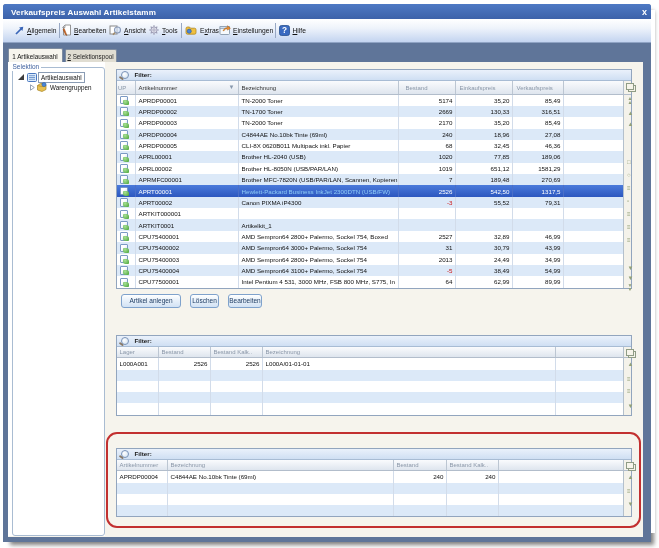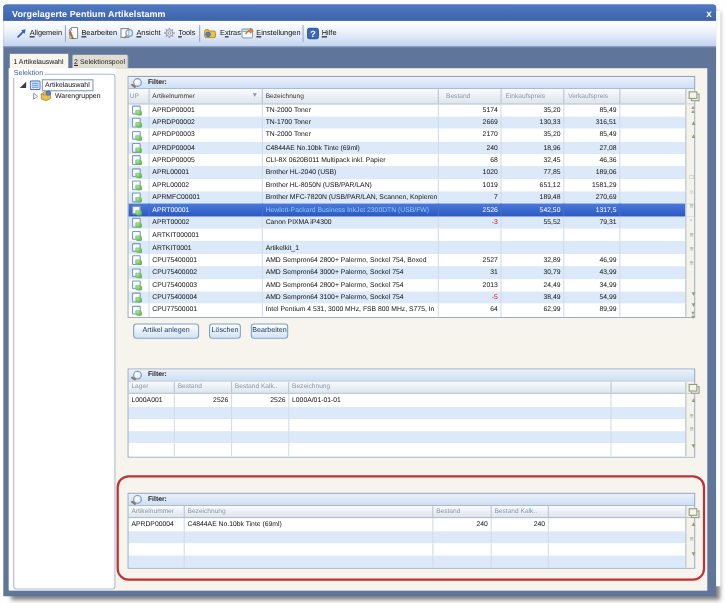--- a/index.html
+++ b/index.html
@@ -51,21 +51,21 @@
 .sico{position:absolute;font-size:6px;color:#93a178;z-index:6;line-height:6px;}
 .colico{position:absolute;width:6px;height:5px;border:1px solid #8f9c85;background:#f6f4ea;z-index:7;}
 .colico::after{content:"";position:absolute;left:-3px;top:-3px;width:6px;height:5px;border:1px solid #8f9c85;background:#f6f4ea;}
 #redrect{border:2px solid #c23030;border-radius:11px;z-index:8;box-sizing:border-box;}
 </style>
 </head>
 <body>
 <div class="abs" id="win">
   <div class="abs" id="titlebar"></div>
   <div class="abs" style="left:648px;top:6px;width:4.2px;height:523px;background:#ffffff;z-index:60;"></div>
-  <div class="abs" id="title">Vorgelagerte Pentium Artikelstamm</div>
+  <div class="abs" id="title">Verkaufspreis Auswahl Artikelstamm</div>
   <div class="abs" id="closex">x</div>
   <div class="abs" id="menubar"></div>
 
   <div class="abs mitem" style="left:11px;">
       <svg width="11" height="11" viewBox="0 0 11 11">
         <path d="M2 9 L8.5 2.5" stroke="#3a66b8" stroke-width="1.7" fill="none"></path>
         <path d="M9.3 1.7 l-4.2 .9 3.3 3.3z" fill="#3a66b8"></path>
       </svg>
       <span style="margin-left:2px;"><u>A</u>llgemein</span>
     </div>

